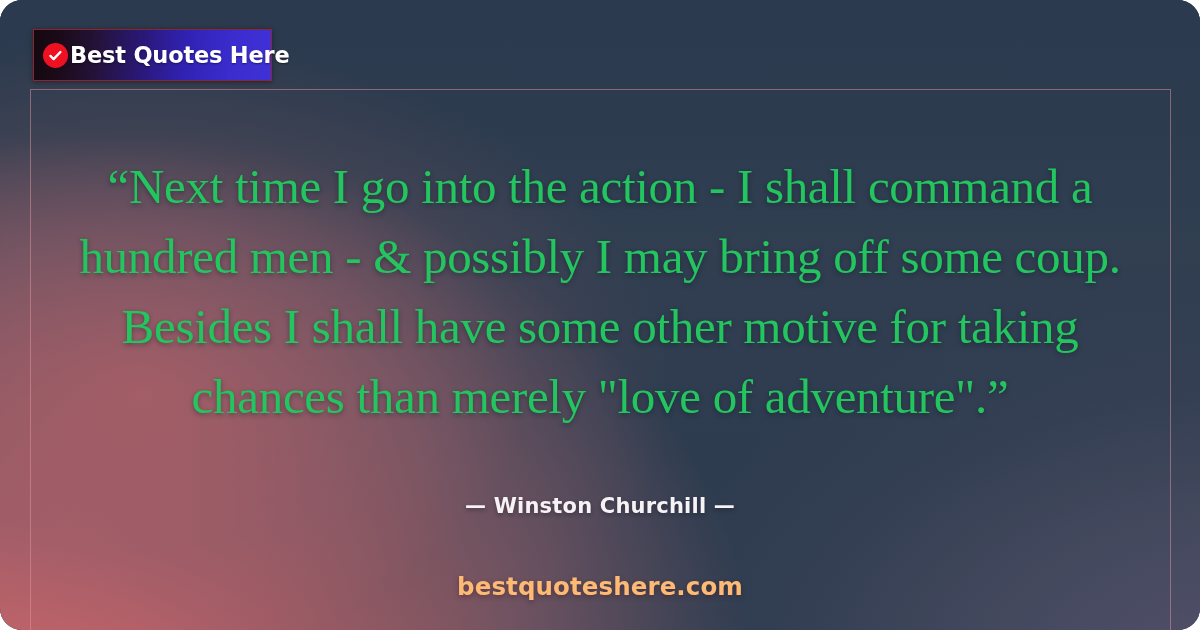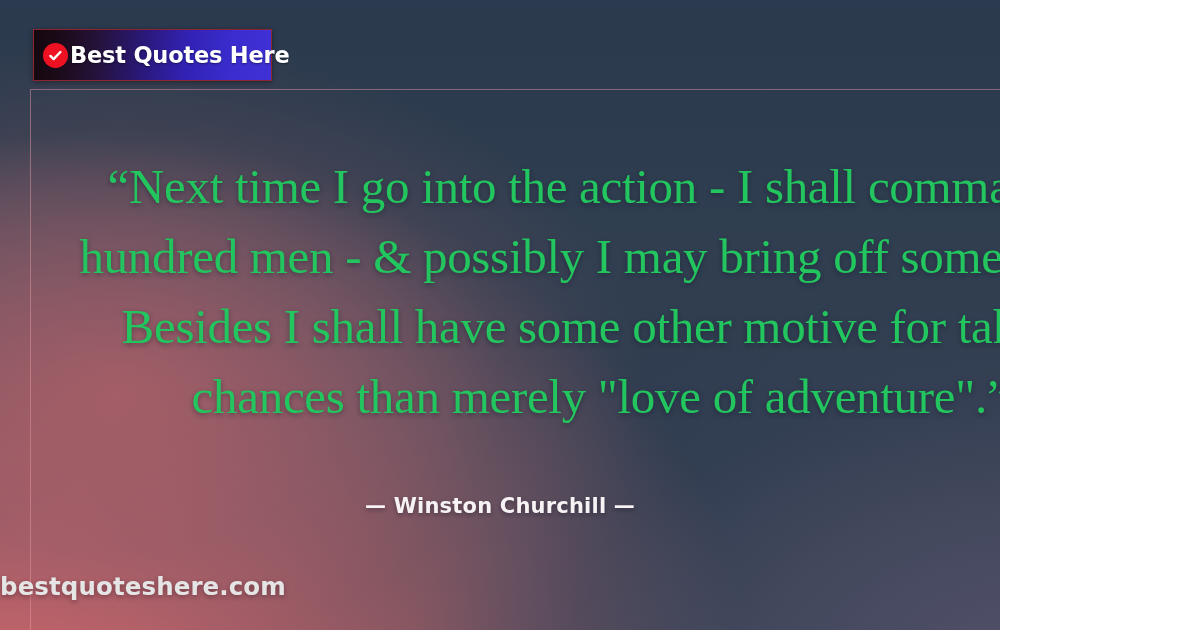--- a/index.html
+++ b/index.html
@@ -5,23 +5,24 @@
   * { margin:0; padding:0; box-sizing:border-box; }
 
   html, body {
     width:1200px; height:630px;
     font-family:"DejaVu Sans", sans-serif;
     overflow:hidden;
   }
 
   #card {
     position:relative;
-    width:1000px; height:630px;
+    width:1200px; height:630px;
     background:#3a4456;
     overflow:hidden;
+    border-radius:22px;
   }
 
   
   .bg-layer { position:absolute; inset:0; }
 
   .bg-base {
     background:linear-gradient(118deg,
       #2d3b4d 0%,
       #31405200 0%,
       #2e3d50 0%);
@@ -135,24 +136,25 @@
     font-size:21px;
     color:#f7f2f4;
     letter-spacing:0.2px;
     text-shadow:0 2px 4px rgba(20,20,35,0.40);
     margin-top:44px;
   }
 
   #footer-url {
     position:absolute;
     left:0; right:0; top:572px;
+    text-align:center;
     font-family:"DejaVu Sans", sans-serif;
     font-weight:bold;
     font-size:24.5px;
-    color:#e5e5e5;
+    color:#fdba74;
     letter-spacing:0.1px;
     text-shadow:0 2px 5px rgba(60,25,35,0.45);
   }
 </style>
 </head>
 <body>
 
 <div id="card">
 
   <div class="bg-layer bg-base"></div>

